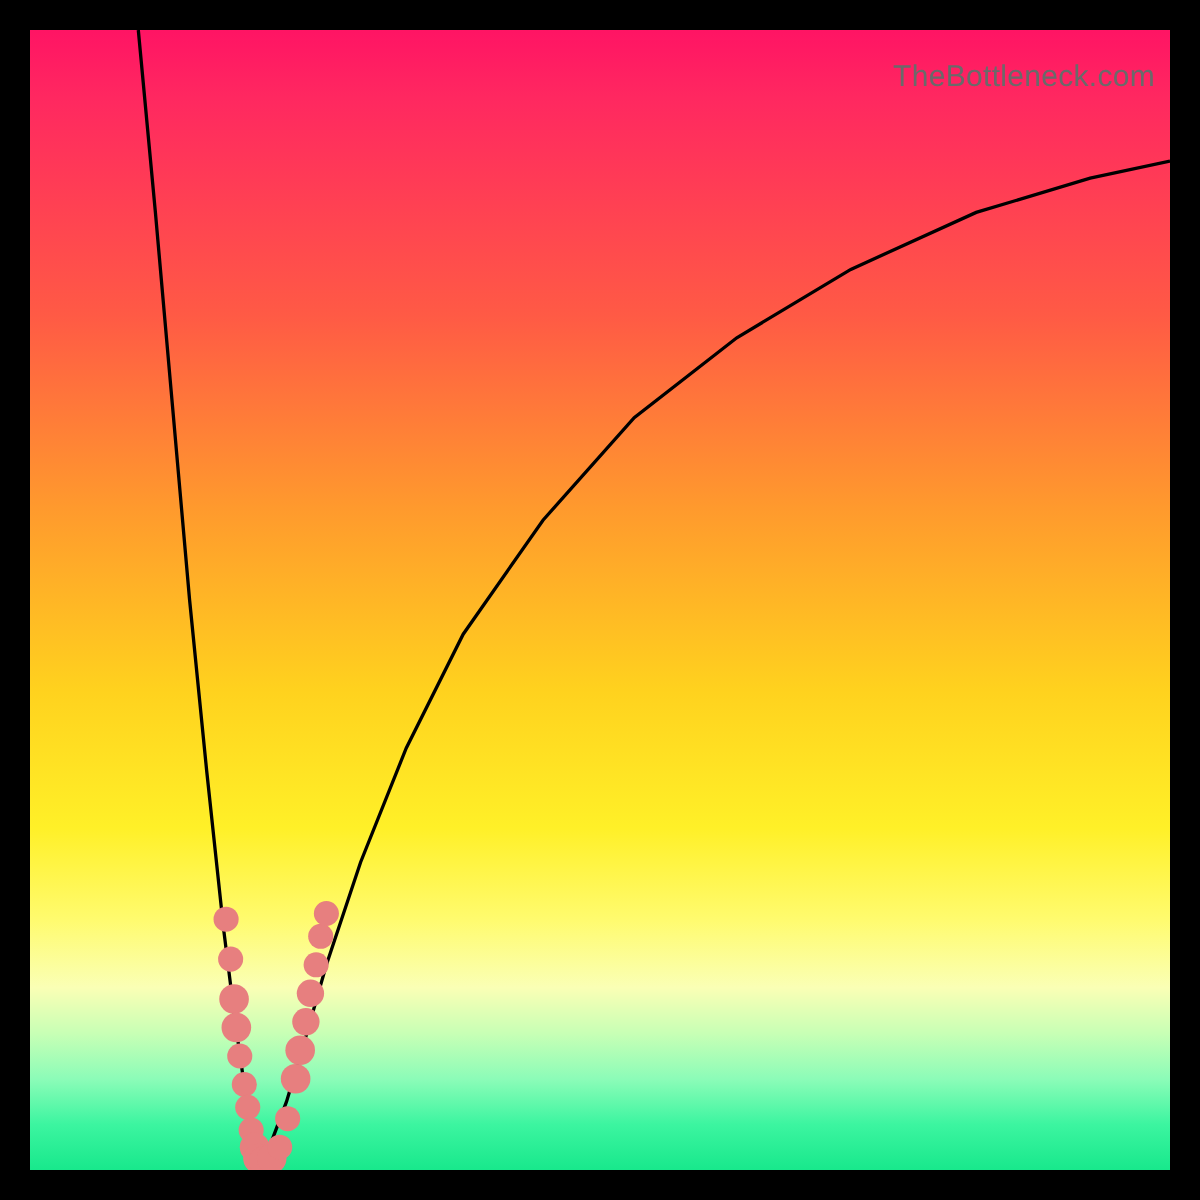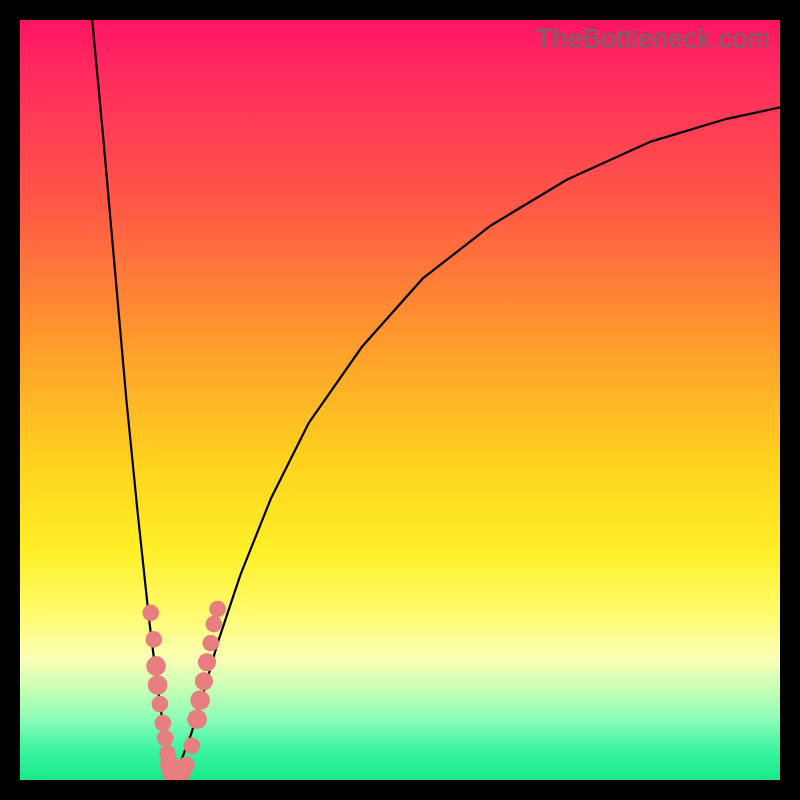--- a/index.html
+++ b/index.html
@@ -39,24 +39,24 @@
       #fffb6e 78%,
       #faffb5 84%,
       #c8ffb5 88%,
       #8cfcb8 92%,
       #3cf5a0 96%,
       #18e88c 100%
     );
   }
   .watermark {
     position: absolute;
-    top: 4px;
+    top: 20px;
     right: 10px;
     color: #6a6a6a;
-    font-size: 27px;
+    font-size: 20px;
     font-weight: 500;
     letter-spacing: 0.2px;
     user-select: none;
   }
   svg.curves {
     position: absolute;
     top: 0; left: 0;
     width: 760px; height: 760px;
   }
   .curve {

